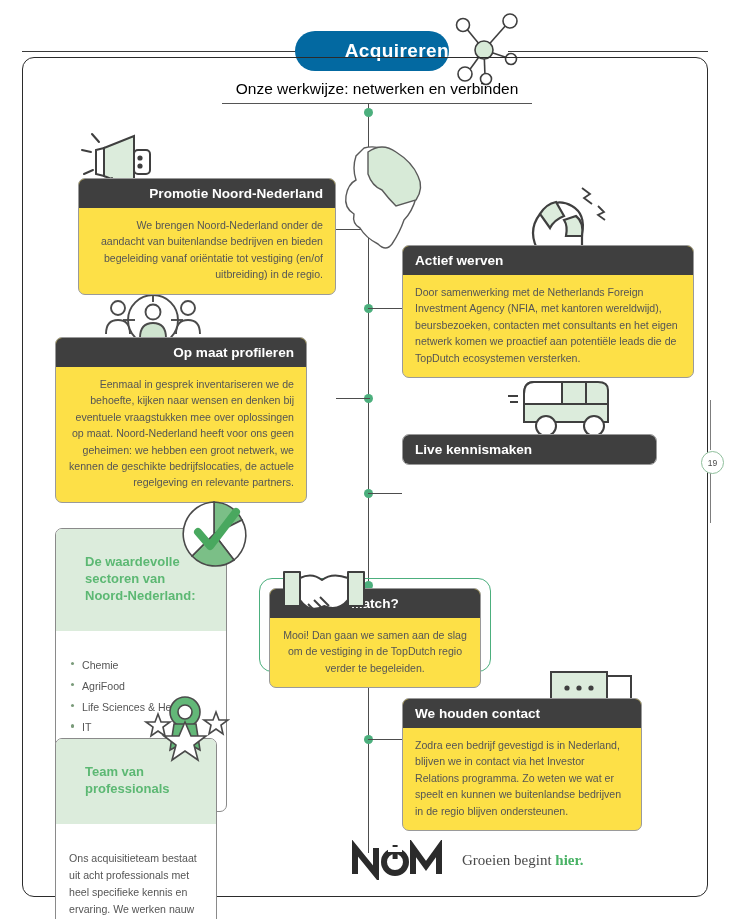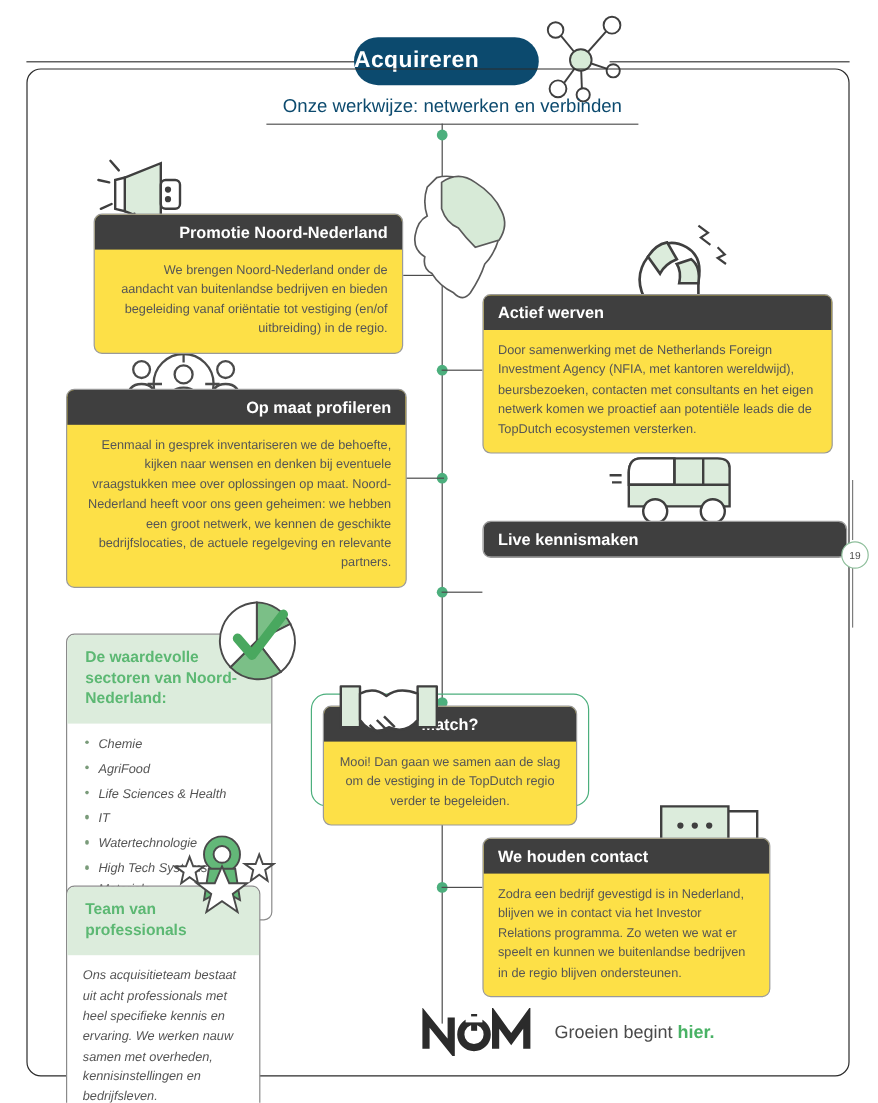--- a/index.html
+++ b/index.html
@@ -7,28 +7,28 @@
        font-family:"Liberation Sans","DejaVu Sans",sans-serif;color:#4a4a4a;}
 
   .frame{position:absolute;left:22px;top:57px;width:686px;height:840px;
          border:1.4px solid #2b2b2b;border-radius:12px;box-sizing:border-box;}
 
   
   .hdr-line{position:absolute;top:51px;height:1.3px;background:#3b3b3b;}
   .hdr-line.l{left:22px;width:275px;}
   .hdr-line.r{left:508px;width:200px;}
   .pill{position:absolute;left:295px;top:31px;width:154px;height:40px;
-        background:#0c4a6e;border-radius:20px;display:flex;align-items:center;
-        justify-content:flex-start;}
+        background:#0369a1;border-radius:20px;display:flex;align-items:center;
+        justify-content:flex-end;}
   .pill span{color:#fff;font-size:19px;font-weight:bold;letter-spacing:.4px;}
 
   .netnode{position:absolute;left:452px;top:12px;width:70px;height:75px;}
 
   .subtitle{position:absolute;left:222px;top:80px;width:310px;text-align:center;
-            font-size:15.5px;color:#0c4a6e;}
+            font-size:15.5px;color:#000000;}
   .sub-rule{position:absolute;left:222px;top:103px;width:310px;height:1.2px;background:#555;}
 
   
   .tl{position:absolute;left:368px;top:103px;width:1.4px;height:750px;background:#4d4d4d;}
   .dot{position:absolute;width:9px;height:9px;border-radius:50%;background:#4caf7d;
        margin-left:-4px;}
   .conn{position:absolute;height:1.2px;background:#4d4d4d;}
 
   
   .card{position:absolute;background:#fde047;border:1.1px solid #9a9a9a;border-radius:7px;
@@ -39,40 +39,40 @@
   .card.ralign .bar{text-align:right;}
   .card.ralign .body{text-align:right;}
   .card.calign .bar{text-align:center;}
   .card.calign .body{text-align:center;}
   .card.lalign .bar h3{text-align:left;}
 
   
   .gbox{position:absolute;background:#fff;border:1.1px solid #8a8a8a;border-radius:7px;
         box-sizing:border-box;overflow:hidden;z-index:5;}
   .gbox .ghead{background:#dcecdc;padding:9px 13px 10px;}
-  .gbox .ghead h4{margin:2px;color:#5cb873;font-size:13px;font-weight:bold;line-height:1.3;}
-  .gbox .gbody{padding:9px 13px 12px;font-size:10.6px;line-height:1.6;color:#555;font-style:italic;}
+  .gbox .ghead h4{margin:16px;color:#5cb873;font-size:13px;font-weight:bold;line-height:1.3;}
+  .gbox .gbody{padding:26px 13px 12px;font-size:10.6px;line-height:1.6;color:#555;}
   .gbox ul{margin:0;padding:0;list-style:none;}
   .gbox li{position:relative;padding-left:13px;margin-bottom:4px;color:#555;font-size:10.6px;}
   .gbox li:before{content:"";position:absolute;left:2px;top:5px;width:3.4px;height:3.4px;
                   border-radius:50%;background:#7a9b7a;}
 
   
   .ring{position:absolute;left:259px;top:578px;width:232px;height:94px;
         border:1.6px solid #4caf7d;border-radius:13px;box-sizing:border-box;z-index:4;}
 
   
   .pbadge{position:absolute;left:701px;top:451px;width:21px;height:21px;border-radius:50%;
           border:1px solid #8fbf9c;display:flex;align-items:center;justify-content:center;
           font-size:8.5px;color:#4a4a4a;background:#fff;z-index:6;}
   .pbar{position:absolute;left:710px;width:1.2px;background:#7d7d7d;}
 
   
   .footer{position:absolute;left:350px;top:840px;display:flex;align-items:center;gap:16px;}
-  .tagline{font-size:15px;color:#4a4a4a;}
+  .tagline{font-size:15px;color:#4a4a4a;font-family:Liberation Serif, serif;}
   .tagline b{color:#49b265;}
 
   .icon{position:absolute;z-index:2;}
 </style>
 </head>
 <body>
 
 <div class="hdr-line l"></div>
 <div class="hdr-line r"></div>
 
@@ -225,28 +225,28 @@
   <div class="body">We brengen Noord-Nederland onder de aandacht van buitenlandse bedrijven en bieden begeleiding vanaf oriëntatie tot vestiging (en/of uitbreiding) in de regio.</div>
 </div>
 
 <div class="card lalign" style="left:402px;top:245px;width:292px;">
   <div class="bar">
     <h3>Actief werven</h3>
   </div>
   <div class="body">Door samenwerking met de Netherlands Foreign Investment Agency (NFIA, met kantoren wereldwijd), beursbezoeken, contacten met consultants en het eigen netwerk komen we proactief aan potentiële leads die de TopDutch ecosystemen versterken.</div>
 </div>
 
-<div class="card ralign" style="left:55px;top:324px;width:284px;">
+<div class="card ralign" style="left:55px;top:337px;width:252px;">
   <div class="bar">
     <h3>Op maat profileren</h3>
   </div>
   <div class="body">Eenmaal in gesprek inventariseren we de behoefte, kijken naar wensen en denken bij eventuele vraagstukken mee over oplossingen op maat. Noord-Nederland heeft voor ons geen geheimen: we hebben een groot netwerk, we kennen de geschikte bedrijfslocaties, de actuele regelgeving en relevante partners.</div>
 </div>
 
-<div class="card lalign" style="left:402px;top:434px;width:304px;">
+<div class="card lalign" style="left:402px;top:434px;width:255px;">
   <div class="bar">
     <h3>Live kennismaken</h3>
   </div>
 </div>
 
 <div class="ring"></div>
 <div class="card calign" style="left:269px;top:588px;width:212px;">
   <div class="bar">
     <h3>Match?</h3>
   </div>

